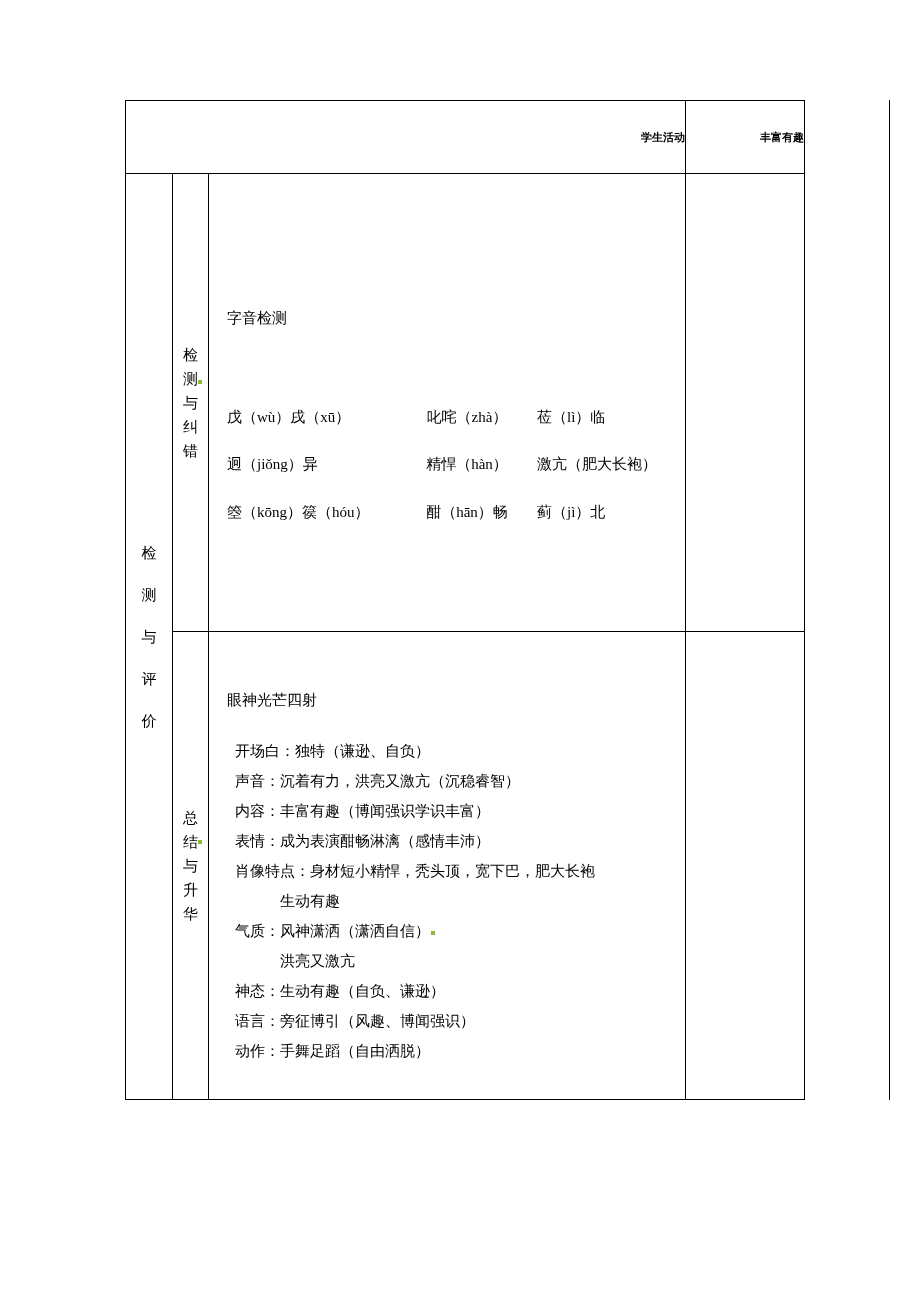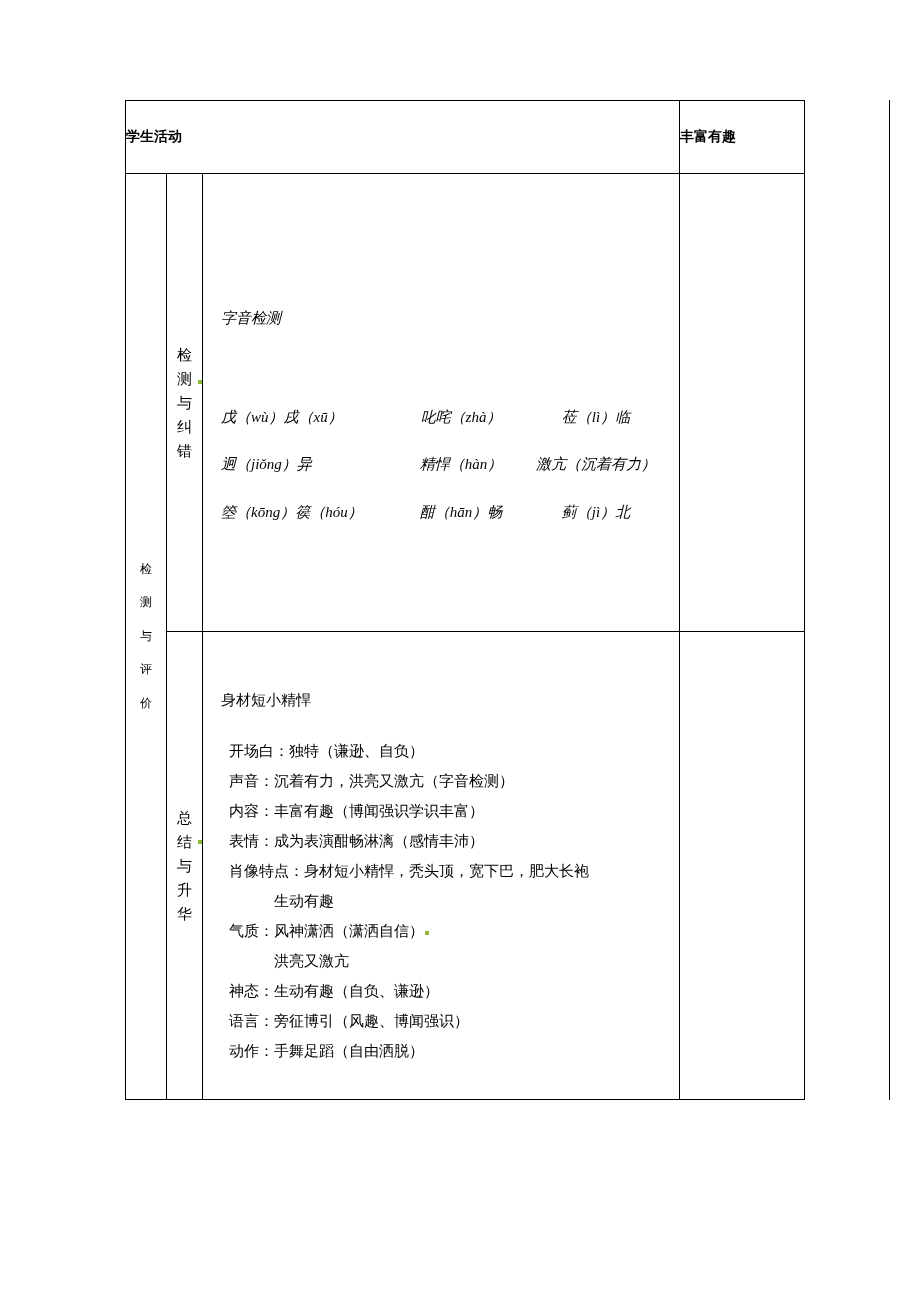--- a/index.html
+++ b/index.html
@@ -24,71 +24,70 @@
     }
     .outer-table td {
       border: 1px solid #000;
       vertical-align: middle;
     }
     .col-vertical {
       width: 36px;
       text-align: center;
       padding: 0 8px;
       line-height: 2.8;
-      font-size: 12px;
+      font-size: 15px;
     }
     .col-vertical-inner {
       width: 36px;
       text-align: right;
       padding: 0 10px;
       line-height: 1.6;
       font-size: 15px;
       margin-left: 32px;
     }
     .header-row td {
       height: 72px;
-      text-align: left;
+      text-align: right;
       font-weight: bold;
-      font-size: 14px;
+      font-size: 11px;
     }
     .activity-header {
       width: 502px;
     }
     .design-header {
       width: 140px;
     }
     .content-cell {
       padding: 20px 18px;
       vertical-align: top;
       line-height: 2.1;
     }
     .section1 {
       height: 450px;
     }
     .section1 .content-cell {
       padding-top: 60px;
-      font-style: italic;
     }
     .section2 {
       height: 460px;
     }
     .section2 .content-cell {
       padding-top: 40px;
     }
     .pinyin-row {
       display: flex;
       margin-bottom: 14px;
       margin-top: 16px;
     }
     .pinyin-item {
       flex: 0 0 auto;
     }
     .pinyin-item.w1 { width: 170px; }
     .pinyin-item.w2 { width: 140px; text-align: center; }
-    .pinyin-item.w3 { width: 130px; text-align: center; }
+    .pinyin-item.w3 { width: 130px; }
     .title-line {
       margin-bottom: 20px;
     }
     .detail-line {
       line-height: 2.0;
       margin-left: 8px;
     }
     .green-dot {
       display: inline-block;
       width: 4px;
@@ -133,41 +132,41 @@
       <br>
       <div id="pinyin-container">
             <div class="pinyin-row">
               <span class="pinyin-item w1">戊（wù）戌（xū）</span>
               <span class="pinyin-item w2">叱咤（zhà）</span>
               <span class="pinyin-item w3">莅（lì）临</span>
             </div>
             <div class="pinyin-row">
               <span class="pinyin-item w1">迥（jiǒng）异</span>
               <span class="pinyin-item w2">精悍（hàn）</span>
-              <span class="pinyin-item w3">激亢（沉着有力）</span>
+              <span class="pinyin-item w3">激亢（肥大长袍）</span>
             </div>
             <div class="pinyin-row">
               <span class="pinyin-item w1">箜（kōng）篌（hóu）</span>
               <span class="pinyin-item w2">酣（hān）畅</span>
               <span class="pinyin-item w3">蓟（jì）北</span>
             </div>
           </div>
     </td>
     <td></td>
   </tr>
   <tr class="section2">
     <td class="col-vertical-inner">
       <span>总结与升华</span>
       <span class="green-dot-abs" style="left:198px; top:840px;"></span>
     </td>
     <td class="content-cell">
-      <div class="title-line">身材短小精悍</div>
+      <div class="title-line">眼神光芒四射</div>
       <div id="lines-container">
             <div class="detail-line">开场白：独特（谦逊、自负）</div>
-            <div class="detail-line">声音：沉着有力，洪亮又激亢（字音检测）</div>
+            <div class="detail-line">声音：沉着有力，洪亮又激亢（沉稳睿智）</div>
             <div class="detail-line">内容：丰富有趣（博闻强识学识丰富）</div>
             <div class="detail-line">表情：成为表演酣畅淋漓（感情丰沛）</div>
             <div class="detail-line">肖像特点：身材短小精悍，秃头顶，宽下巴，肥大长袍</div>
             <div class="detail-line">　　　生动有趣</div>
             <div class="detail-line">气质：风神潇洒（潇洒自信）<span class="green-dot"></span></div>
             <div class="detail-line">　　　洪亮又激亢</div>
             <div class="detail-line">神态：生动有趣（自负、谦逊）</div>
             <div class="detail-line">语言：旁征博引（风趣、博闻强识）</div>
             <div class="detail-line">动作：手舞足蹈（自由洒脱）</div>
           </div>

